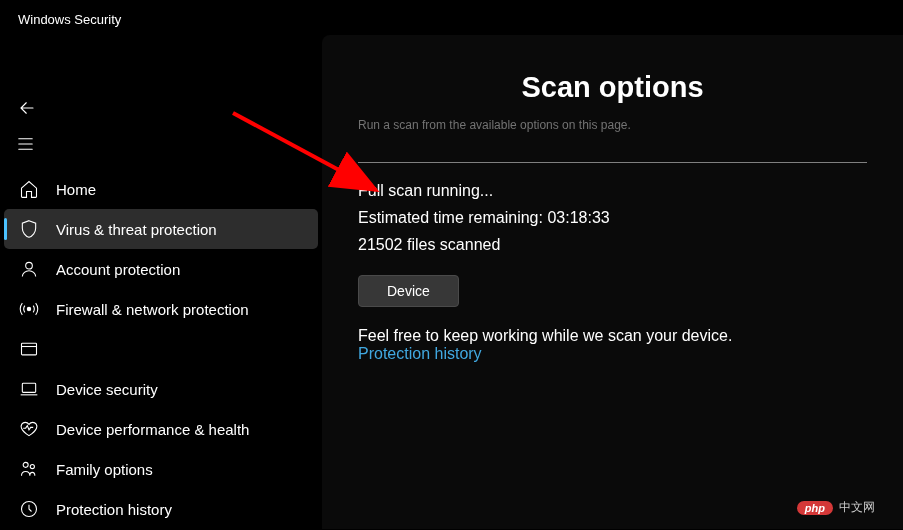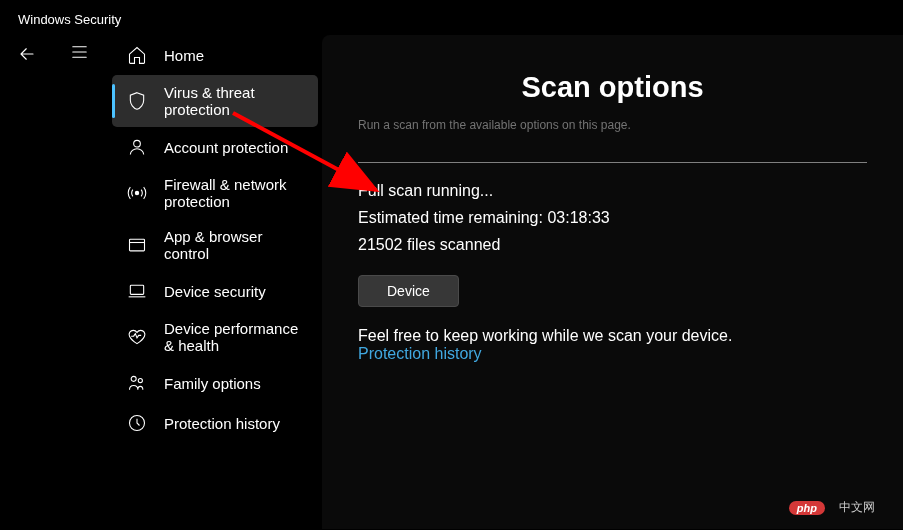--- a/index.html
+++ b/index.html
@@ -22,21 +22,21 @@
       font-weight: 400;
     }
     .layout {
       display: flex;
       height: calc(100% - 36px);
     }
     .sidebar {
       width: 322px;
       flex-shrink: 0;
       display: flex;
-      flex-direction: row;
+      flex-direction: column;
       justify-content: flex-end;
     }
     .back-btn {
       padding: 10px 18px 6px;
       cursor: pointer;
     }
     .back-btn svg {
       width: 18px;
       height: 18px;
     }
@@ -147,21 +147,21 @@
       pointer-events: none;
     }
     .watermark {
       position: absolute;
       right: 28px;
       bottom: 14px;
       font-size: 12px;
       color: #ccc;
       display: flex;
       align-items: center;
-      gap: 14px;
+      gap: 6px;
     }
     .watermark-badge {
       background: #d43838;
       color: #fff;
       padding: 1px 8px;
       border-radius: 8px;
       font-size: 11px;
       font-weight: bold;
       font-style: italic;
     }
@@ -220,21 +220,20 @@
         </span>
         <span>Firewall &amp; network protection</span>
       </li>
       <li class="nav-item">
         <span class="nav-icon">
           <svg width="20" height="20" viewBox="0 0 24 24">
               <rect x="3" y="5" width="18" height="14" rx="1"></rect>
               <line x1="3" y1="9" x2="21" y2="9"></line>
             </svg>
         </span>
-        <span>App &amp; browser control</span>
       </li>
       <li class="nav-item">
         <span class="nav-icon">
           <svg width="20" height="20" viewBox="0 0 24 24">
               <rect x="4" y="5" width="16" height="11" rx="1"></rect>
               <line x1="2" y1="19" x2="22" y2="19"></line>
             </svg>
         </span>
         <span>Device security</span>
       </li>

